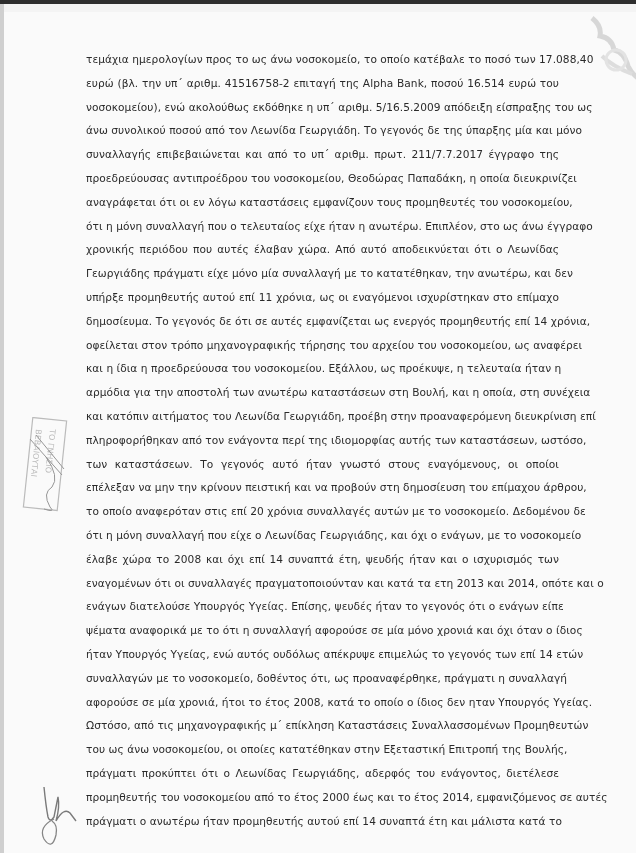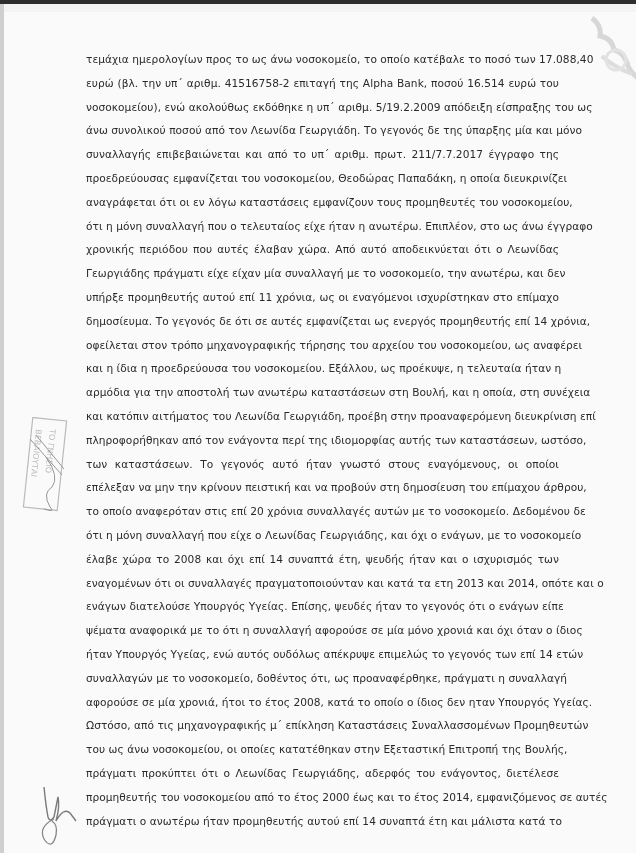--- a/index.html
+++ b/index.html
@@ -56,28 +56,28 @@
   </svg>
 
   <svg class="signature" viewBox="0 0 45 80">
     <path d="M10 10 Q12 30 14 40 Q16 46 20 40 Q22 30 24 20 Q26 30 22 44 Q30 30 36 36 L42 44" stroke="#444" stroke-width="1.4" fill="none"></path>
     <path d="M20 42 Q4 50 10 62 Q18 74 22 58 Q24 48 18 44" stroke="#555" stroke-width="1.3" fill="none"></path>
   </svg>
 
   <div class="text">
     <span class="line">τεμάχια ημερολογίων προς το ως άνω νοσοκομείο, το οποίο κατέβαλε το ποσό των 17.088,40</span>
     <span class="line">ευρώ (βλ. την υπ΄ αριθμ. 41516758-2 επιταγή της Alpha Bank, ποσού 16.514 ευρώ του</span>
-    <span class="line">νοσοκομείου), ενώ ακολούθως εκδόθηκε η υπ΄ αριθμ. 5/19.2.2009 απόδειξη είσπραξης του ως</span>
+    <span class="line">νοσοκομείου), ενώ ακολούθως εκδόθηκε η υπ΄ αριθμ. 5/16.5.2009 απόδειξη είσπραξης του ως</span>
     <span class="line">άνω συνολικού ποσού από τον Λεωνίδα Γεωργιάδη. Το γεγονός δε της ύπαρξης μία και μόνο</span>
     <span class="line">συναλλαγής επιβεβαιώνεται και από το υπ΄ αριθμ. πρωτ. 211/7.7.2017 έγγραφο της</span>
-    <span class="line">προεδρεύουσας εμφανίζεται του νοσοκομείου, Θεοδώρας Παπαδάκη, η οποία διευκρινίζει</span>
+    <span class="line">προεδρεύουσας αντιπροέδρου του νοσοκομείου, Θεοδώρας Παπαδάκη, η οποία διευκρινίζει</span>
     <span class="line">αναγράφεται ότι οι εν λόγω καταστάσεις εμφανίζουν τους προμηθευτές του νοσοκομείου,</span>
     <span class="line">ότι η μόνη συναλλαγή που ο τελευταίος είχε ήταν η ανωτέρω. Επιπλέον, στο ως άνω έγγραφο</span>
     <span class="line">χρονικής περιόδου που αυτές έλαβαν χώρα. Από αυτό αποδεικνύεται ότι ο Λεωνίδας</span>
-    <span class="line">Γεωργιάδης πράγματι είχε είχαν μία συναλλαγή με το νοσοκομείο, την ανωτέρω, και δεν</span>
+    <span class="line">Γεωργιάδης πράγματι είχε μόνο μία συναλλαγή με το κατατέθηκαν, την ανωτέρω, και δεν</span>
     <span class="line">υπήρξε προμηθευτής αυτού επί 11 χρόνια, ως οι εναγόμενοι ισχυρίστηκαν στο επίμαχο</span>
     <span class="line">δημοσίευμα. Το γεγονός δε ότι σε αυτές εμφανίζεται ως ενεργός προμηθευτής επί 14 χρόνια,</span>
     <span class="line">οφείλεται στον τρόπο μηχανογραφικής τήρησης του αρχείου του νοσοκομείου, ως αναφέρει</span>
     <span class="line">και η ίδια η προεδρεύουσα του νοσοκομείου. Εξάλλου, ως προέκυψε, η τελευταία ήταν η</span>
     <span class="line">αρμόδια για την αποστολή των ανωτέρω καταστάσεων στη Βουλή, και η οποία, στη συνέχεια</span>
     <span class="line">και κατόπιν αιτήματος του Λεωνίδα Γεωργιάδη, προέβη στην προαναφερόμενη διευκρίνιση επί</span>
     <span class="line">πληροφορήθηκαν από τον ενάγοντα περί της ιδιομορφίας αυτής των καταστάσεων, ωστόσο,</span>
     <span class="line">των καταστάσεων. Το γεγονός αυτό ήταν γνωστό στους εναγόμενους, οι οποίοι</span>
     <span class="line">επέλεξαν να μην την κρίνουν πειστική και να προβούν στη δημοσίευση του επίμαχου άρθρου,</span>
     <span class="line">το οποίο αναφερόταν στις επί 20 χρόνια συναλλαγές αυτών με το νοσοκομείο. Δεδομένου δε</span>

